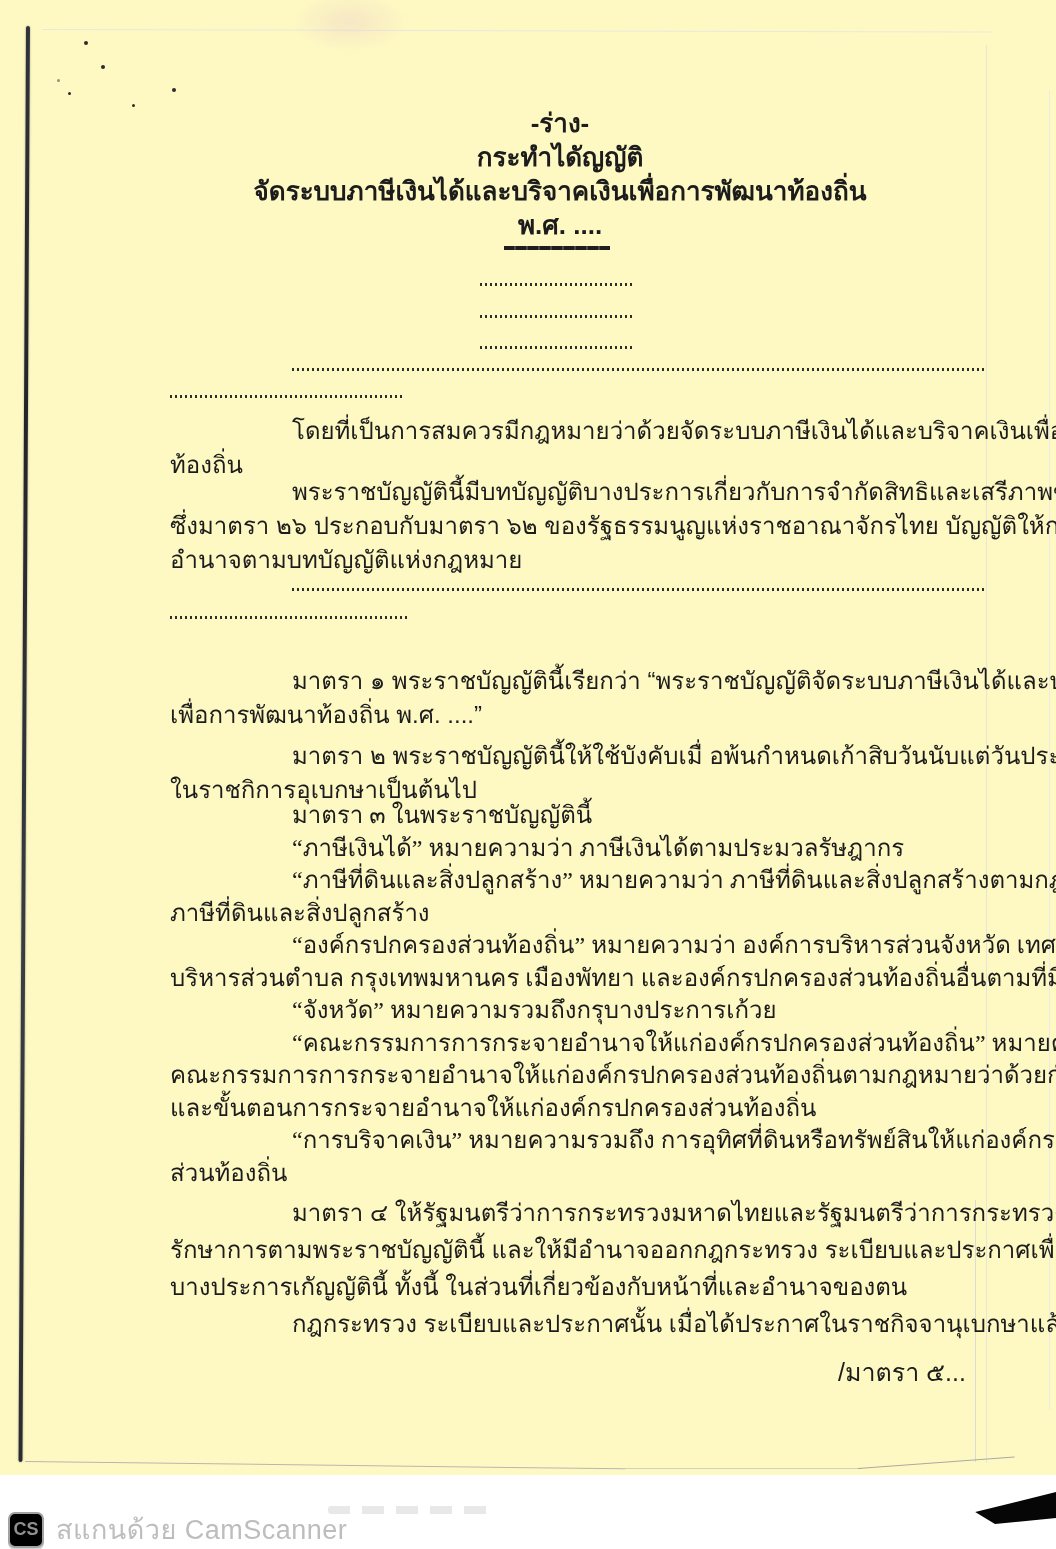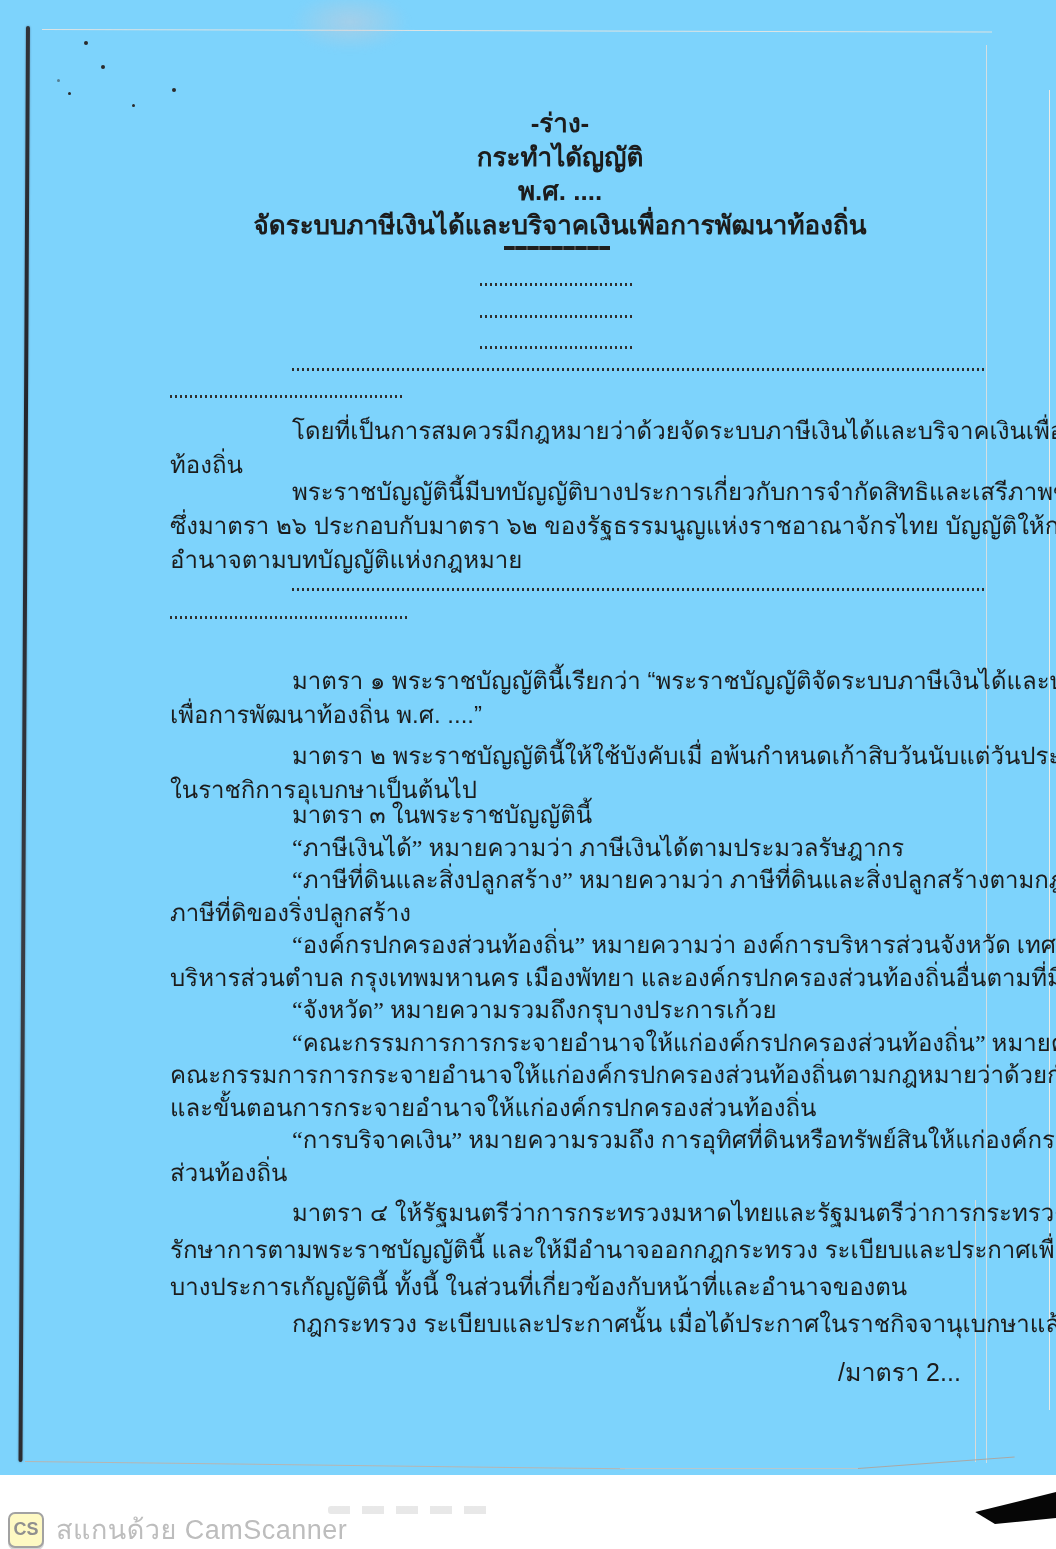--- a/index.html
+++ b/index.html
@@ -3,21 +3,21 @@
 <meta charset="utf-8">
 <style>
   html,body { margin:0; padding:0; }
   body {
     width:1056px; height:1549px; position:relative; overflow:hidden;
     background:#ffffff;
     font-family:"Liberation Sans","DejaVu Sans",sans-serif;
   }
   .scan {
     position:absolute; left:0; top:0; width:1056px; height:1475px;
-    background:#7dd3fc;
+    background:#fef9c3;
   }
   
   .edge-left {
     position:absolute; left:26px; top:26px; width:4px; height:1436px;
     background:linear-gradient(180deg,#303339,#23242a 28%,#3a3d44 66%,#2a2c31);
     transform:rotate(0.3deg); transform-origin:top left; border-radius:2px;
     box-shadow:0 0 2px rgba(40,40,55,.45);
   }
   .edge-top {
     position:absolute; left:42px; top:29px; width:950px; height:1px;
@@ -80,21 +80,21 @@
   }
   .page-marker {
     position:absolute; left:668px; top:1352px; font-size:25px; color:#1c1c1c; white-space:nowrap;
   }
   
   .cam-footer { position:absolute; left:8px; top:1508px; display:flex; align-items:center; gap:12px; }
   .cs-badge {
     width:32px; height:32px; border:2.5px solid #a2a2a2; border-radius:7px;
     color:#8f8f8f; font-weight:bold; font-size:18px;
     display:flex; align-items:center; justify-content:center;
-    background:#fef9c3; box-shadow:0 2px 0 #d6d6d6;
+    background:#000000; box-shadow:0 2px 0 #d6d6d6;
   }
   .cam-text { font-size:27px; color:#bdbdbd; letter-spacing:.5px; }
 </style>
 </head>
 <body>
 
 <div class="scan">
 
   <div class="edge-top"></div>
   <div class="edge-left"></div>
@@ -110,22 +110,22 @@
   <div class="speck" style="left:57px;top:79px;width:3px;height:3px;opacity:.5;"></div>
   <div class="speck" style="left:68px;top:92px;width:3px;height:3px;"></div>
   <div class="speck" style="left:172px;top:88px;width:4px;height:4px;"></div>
   <div class="speck" style="left:132px;top:104px;width:3px;height:3px;"></div>
 
   <div class="content">
 
     <div class="title-block">
       <div>-ร่าง-</div>
       <div>กระทำไดัญญัติ</div>
+      <div>จัดระบบภาษีเงินได้และบริจาคเงินเพื่อการพัฒนาท้องถิ่น</div>
       <div>พ.ศ. ....</div>
-      <div>จัดระบบภาษีเงินได้และบริจาคเงินเพื่อการพัฒนาท้องถิ่น</div>
     </div>
 
     <div class="dash-rule"></div>
     <div class="dotline" style="left:310px;top:283px;width:153px;"></div>
     <div class="dotline" style="left:310px;top:315px;width:153px;"></div>
     <div class="dotline" style="left:310px;top:346px;width:153px;"></div>
 
     <div class="dotline" style="left:122px;top:368px;width:695px;"></div>
     <div class="dotline" style="left:0px;top:395px;width:233px;"></div>
 
@@ -150,39 +150,39 @@
 
     <div class="para" style="top:739px;line-height:34px;">
       <div class="ln ind">มาตรา ๒ พระราชบัญญัตินี้ให้ใช้บังคับเมื่ อพ้นกำหนดเก้าสิบวันนับแต่วันประกาศ</div>
       <div class="ln">ในราชกิการอุเบกษาเป็นต้นไป</div>
     </div>
 
     <div class="para" style="top:799px;line-height:32.5px;font-family:Liberation Serif, serif;">
       <div class="ln ind">มาตรา ๓ ในพระราชบัญญัตินี้</div>
       <div class="ln ind">“ภาษีเงินได้” หมายความว่า ภาษีเงินได้ตามประมวลรัษฎากร</div>
       <div class="ln ind">“ภาษีที่ดินและสิ่งปลูกสร้าง” หมายความว่า ภาษีที่ดินและสิ่งปลูกสร้างตามกฎหมายว่าด้วย</div>
-      <div class="ln">ภาษีที่ดิของริ่งปลูกสร้าง</div>
+      <div class="ln">ภาษีที่ดินและสิ่งปลูกสร้าง</div>
       <div class="ln ind">“องค์กรปกครองส่วนท้องถิ่น” หมายความว่า องค์การบริหารส่วนจังหวัด เทศบาล องค์การ</div>
       <div class="ln">บริหารส่วนตำบล กรุงเทพมหานคร เมืองพัทยา และองค์กรปกครองส่วนท้องถิ่นอื่นตามที่มีกฎหมายจัดตั้ง</div>
       <div class="ln ind">“จังหวัด” หมายความรวมถึงกรุบางประการเก้วย</div>
       <div class="ln ind">“คณะกรรมการการกระจายอำนาจให้แก่องค์กรปกครองส่วนท้องถิ่น” หมายความว่า</div>
       <div class="ln">คณะกรรมการการกระจายอำนาจให้แก่องค์กรปกครองส่วนท้องถิ่นตามกฎหมายว่าด้วยกำหนดแผน</div>
       <div class="ln">และขั้นตอนการกระจายอำนาจให้แก่องค์กรปกครองส่วนท้องถิ่น</div>
       <div class="ln ind">“การบริจาคเงิน” หมายความรวมถึง การอุทิศที่ดินหรือทรัพย์สินให้แก่องค์กรปกครอง</div>
       <div class="ln">ส่วนท้องถิ่น</div>
     </div>
 
     <div class="para" style="top:1194px;line-height:37px;">
       <div class="ln ind">มาตรา ๔ ให้รัฐมนตรีว่าการกระทรวงมหาดไทยและรัฐมนตรีว่าการกระทรวงการคลัง</div>
       <div class="ln">รักษาการตามพระราชบัญญัตินี้ และให้มีอำนาจออกกฎกระทรวง ระเบียบและประกาศเพื่อปฏิบัติการ</div>
       <div class="ln">บางประการเกัญญัตินี้ ทั้งนี้ ในส่วนที่เกี่ยวข้องกับหน้าที่และอำนาจของตน</div>
       <div class="ln ind">กฎกระทรวง ระเบียบและประกาศนั้น เมื่อได้ประกาศในราชกิจจานุเบกษาแล้วให้ใช้บังคับได้</div>
     </div>
 
-    <div class="page-marker">/มาตรา 2...</div>
+    <div class="page-marker">/มาตรา ๕...</div>
   </div>
 
   <div class="corner-wedge"></div>
 </div>
 
 <div class="footer-ghost"></div>
 <div class="cam-footer">
   <div class="cs-badge">CS</div>
   <div class="cam-text">สแกนด้วย CamScanner</div>
 </div>

